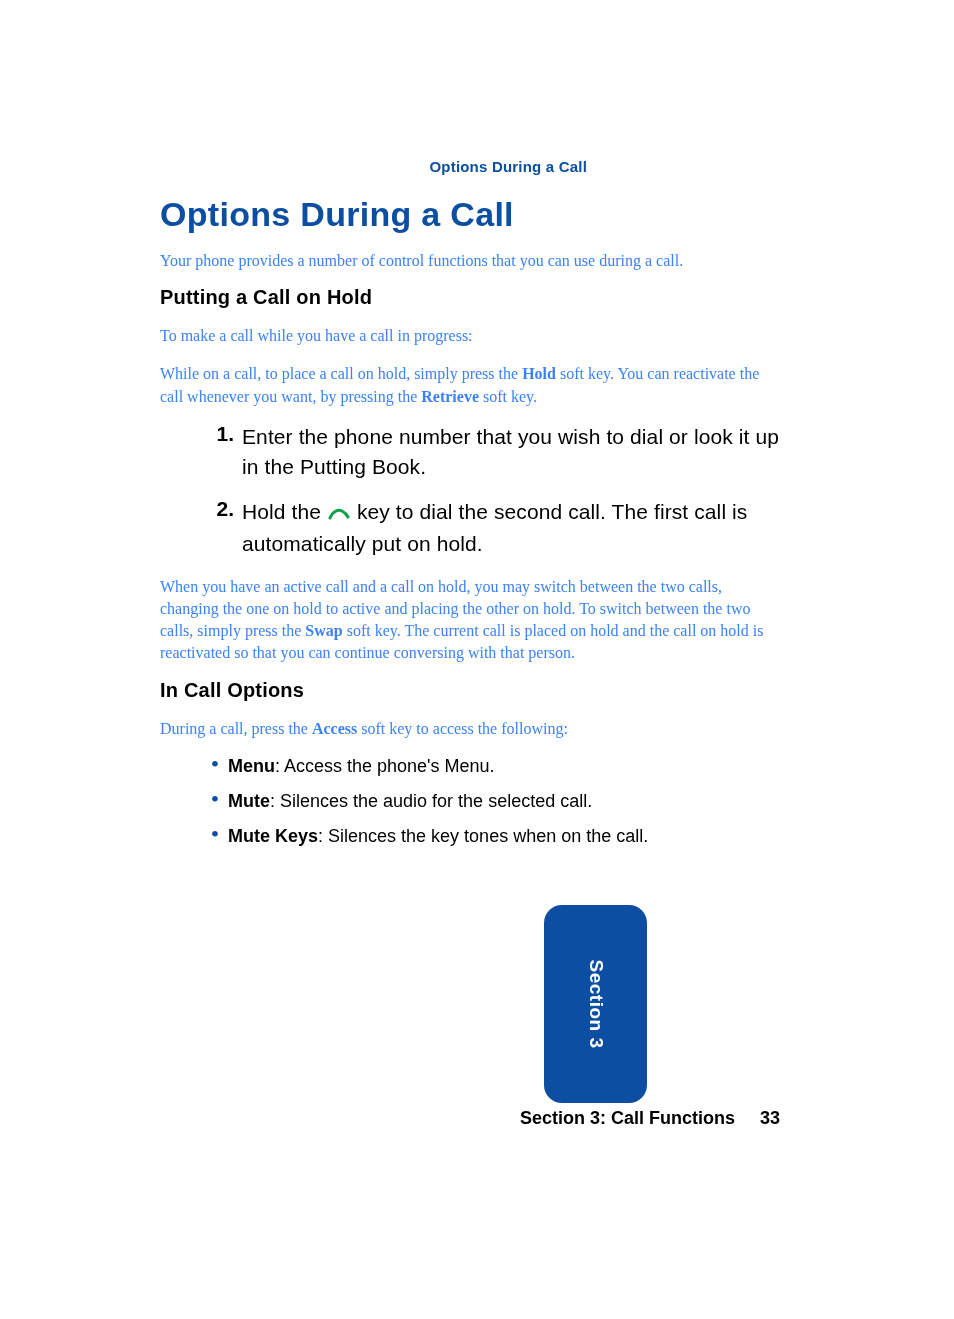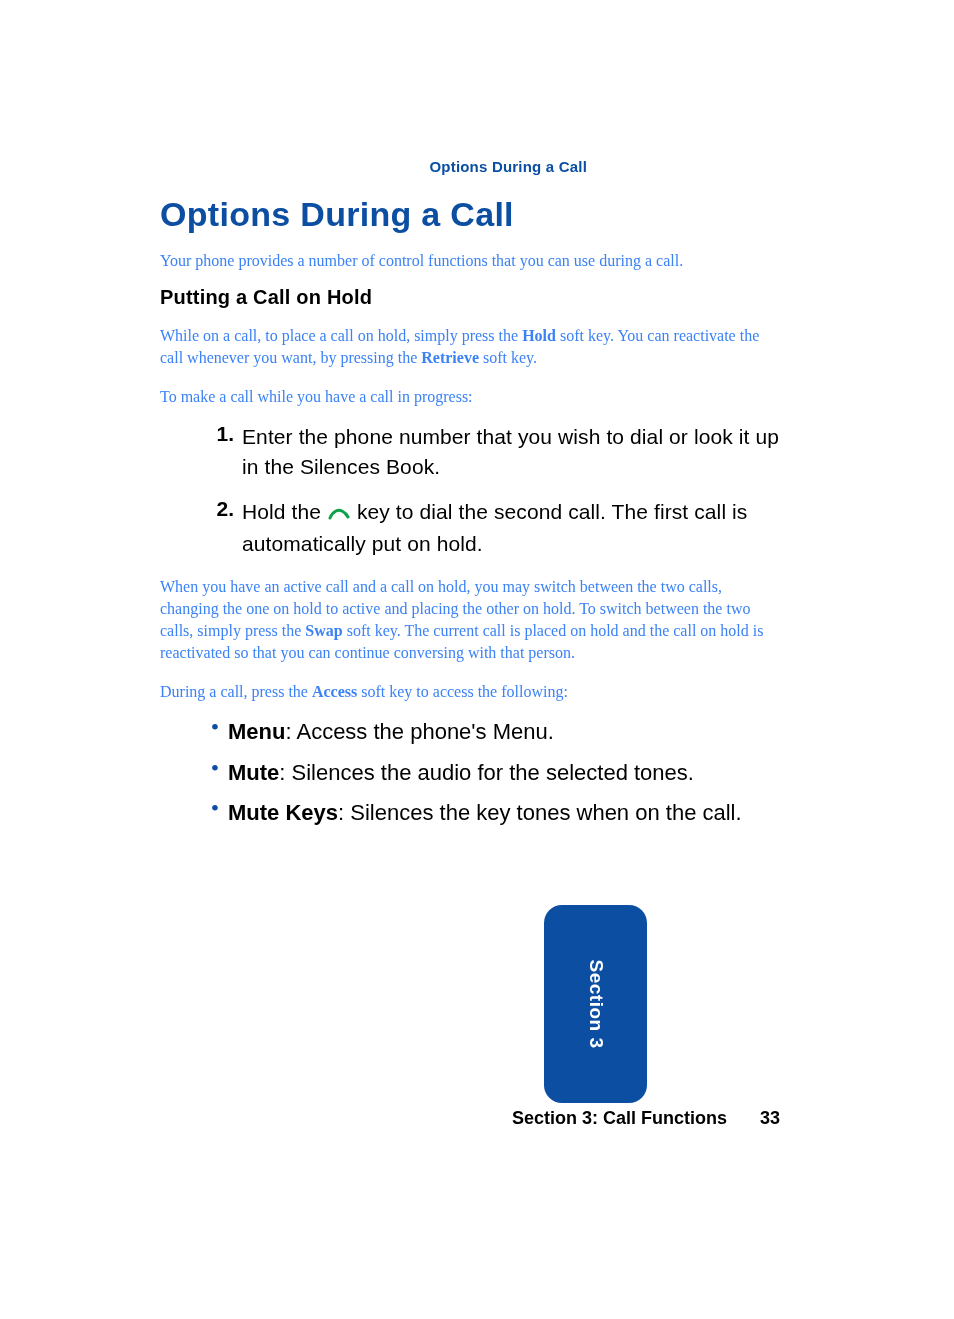--- a/index.html
+++ b/index.html
@@ -102,21 +102,21 @@
     line-height: 21px;
     color: #0b4ea2;
     font-size: 24px;
     text-align: center;
     margin-right: 4px;
   }
   .bullet-txt {
     font-family: "Arial Narrow", Arial, Helvetica, sans-serif;
     font-stretch: condensed;
     font-weight: 400;
-    font-size: 22px;
+    font-size: 18px;
     line-height: 1.4;
     flex: 1;
   }
   .bstrong {
     font-weight: 700;
   }
   .phone-icon {
     display: inline-block;
     vertical-align: -2px;
   }
@@ -149,51 +149,51 @@
     left: 160px;
     width: 620px;
     text-align: right;
     font-family: "Arial Narrow", Arial, Helvetica, sans-serif;
     font-stretch: condensed;
     font-weight: 700;
     font-size: 18px;
   }
   .footer .pg {
     display: inline-block;
-    margin-left: 28px;
+    margin-left: 20px;
   }
 </style>
 </head>
 <body>
 <div class="page">
 
   <div class="running-head">Options During a Call</div>
 
   <div class="content">
     <h1 class="section-title">Options During a Call</h1>
 
     <p class="body">Your phone provides a number of control functions that you can use during a call.</p>
 
     <h2 class="sub">Putting a Call on Hold</h2>
 
+
+    <p class="body">To make a call while you have a call in progress:</p>
 
     <p class="body">
       <span>While on a call, to place a call on hold, simply press the </span>
       <strong>Hold</strong>
       <span> soft key. You can reactivate the call whenever you want, by pressing the </span>
       <strong>Retrieve</strong>
       <span> soft key.</span>
     </p>
 
-    <p class="body">To make a call while you have a call in progress:</p>
-
     <div class="steps">
       <div class="step">
         <div class="num">1.</div>
-        <div class="txt">Enter the phone number that you wish to dial or look it up in the Silences Book.</div>
+        <div class="txt">Enter the phone number that you wish to dial or look it up in the Putting Book.</div>
       </div>
       <div class="step">
         <div class="num">2.</div>
         <div class="txt">
           <span>Hold the </span>
           <span class="phone-icon">
             <svg width="24" height="14" viewBox="0 0 24 14">
               <path d="M3 11 C3 11 5 6 9 4 C11 3 13 3 15 4 C17 5 20 8 21 10" stroke="#0da24a" stroke-width="3" fill="none" stroke-linecap="round"></path>
             </svg>
           </span>
@@ -201,38 +201,39 @@
         </div>
       </div>
     </div>
 
     <p class="body">
       <span>When you have an active call and a call on hold, you may switch between the two calls, changing the one on hold to active and placing the other on hold. To switch between the two calls, simply press the </span>
       <strong>Swap</strong>
       <span> soft key. The current call is placed on hold and the call on hold is reactivated so that you can continue conversing with that person.</span>
     </p>
 
+    <h2 class="sub">In Call Options</h2>
 
     <p class="body narrower">
       <span>During a call, press the </span>
       <strong>Access</strong>
       <span> soft key to access the following:</span>
     </p>
 
     <div class="bullets">
       <div class="bullet-row">
         <div class="bullet-dot">•</div>
         <div class="bullet-txt">
           <span class="bstrong">Menu</span><span>: Access the phone's Menu.</span>
         </div>
       </div>
       <div class="bullet-row">
         <div class="bullet-dot">•</div>
         <div class="bullet-txt">
-          <span class="bstrong">Mute</span><span>: Silences the audio for the selected tones.</span>
+          <span class="bstrong">Mute</span><span>: Silences the audio for the selected call.</span>
         </div>
       </div>
       <div class="bullet-row">
         <div class="bullet-dot">•</div>
         <div class="bullet-txt">
           <span class="bstrong">Mute Keys</span><span>: Silences the key tones when on the call.</span>
         </div>
       </div>
     </div>
 

